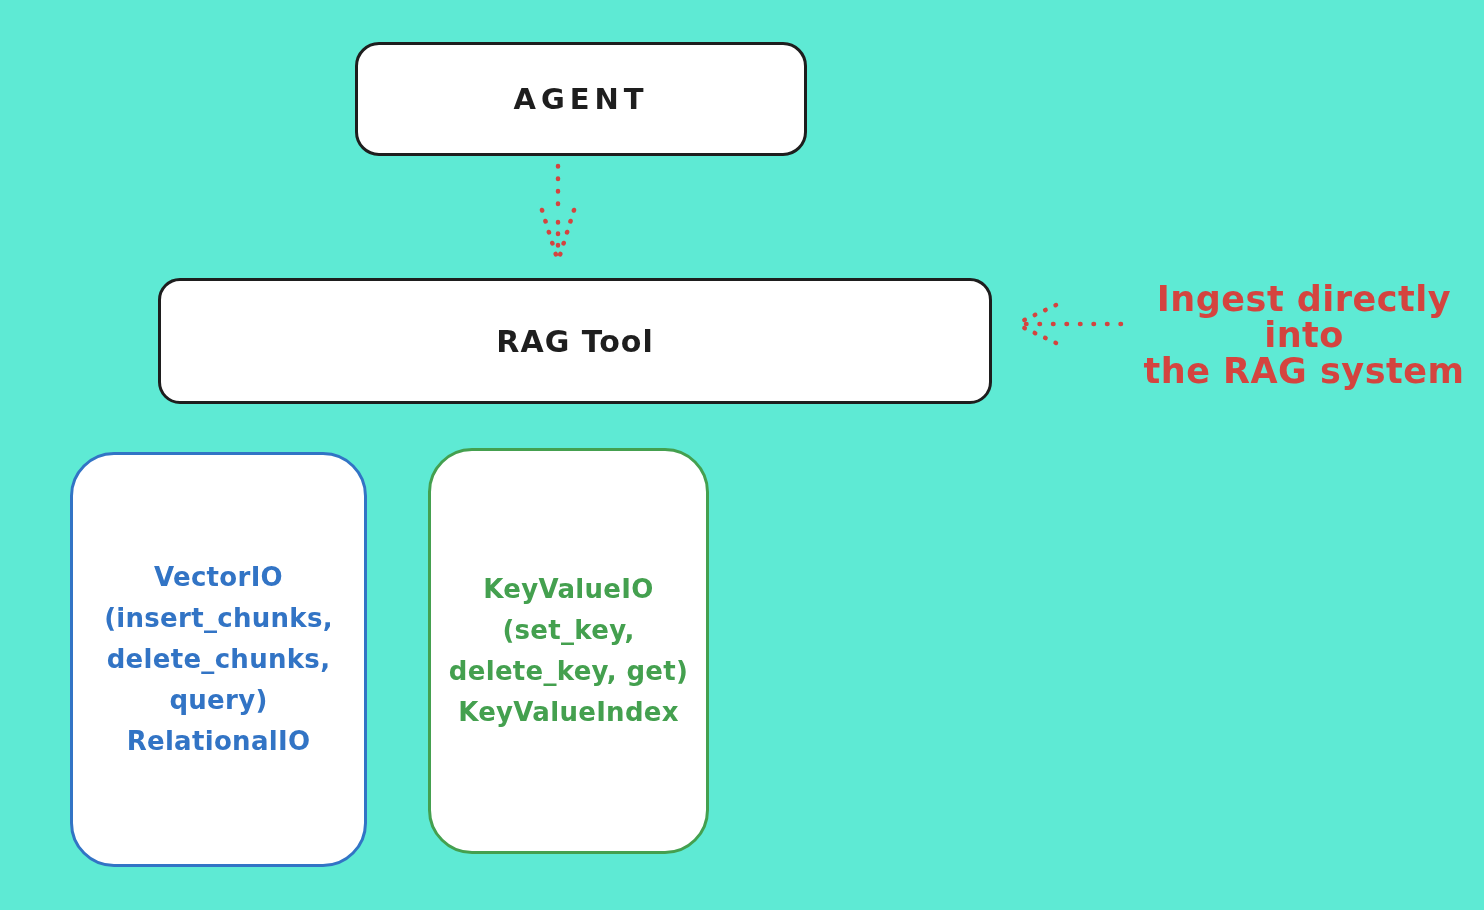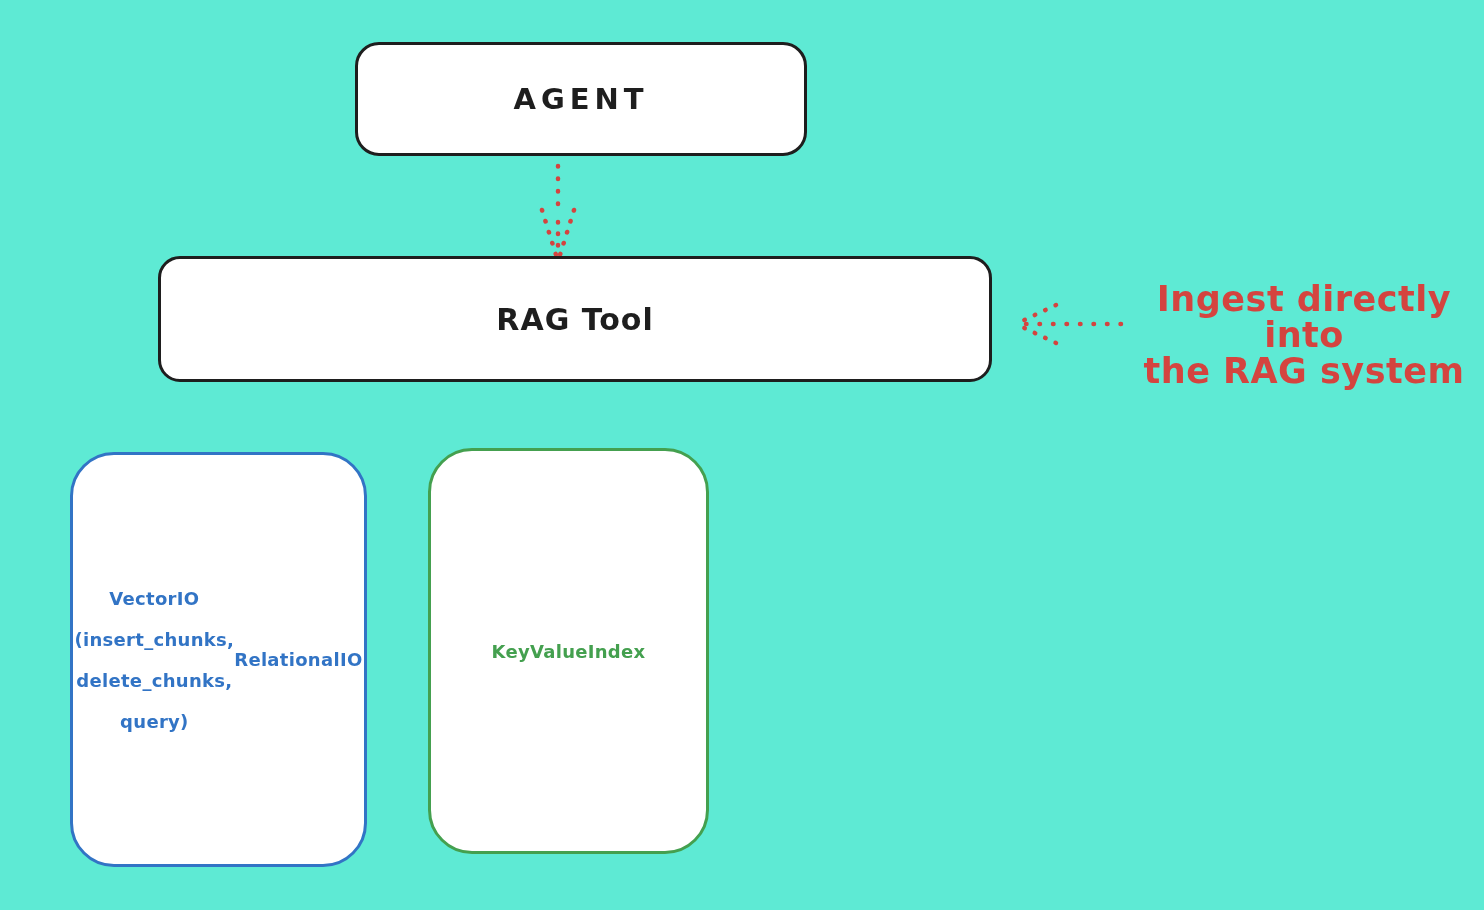--- a/index.html
+++ b/index.html
@@ -32,21 +32,21 @@
     width: 452px;
     height: 114px;
   }
   .node-agent .node-label {
     font-size: 29px;
     font-weight: 700;
     letter-spacing: 5px;
   }
   .node-rag {
     left: 158px;
-    top: 256px;
+    top: 278px;
     width: 834px;
     height: 126px;
     border-radius: 22px;
   }
   .node-rag .node-label {
     font-size: 30px;
     font-weight: 600;
     letter-spacing: 1px;
   }
   .arrow-svg {
@@ -73,24 +73,25 @@
     white-space: pre-line;
     letter-spacing: 0.5px;
   }
   .backend {
     position: absolute;
     border: 3.5px solid;
     border-radius: 44px;
     background: #ffffff;
     box-sizing: border-box;
     display: flex;
+    flex-direction: column;
     align-items: center;
     justify-content: center;
     text-align: center;
-    font-size: 18px;
+    font-size: 26px;
     font-weight: 600;
     line-height: 41px;
     letter-spacing: 0.3px;
   }
   .backend .methods-block {
     white-space: pre-line;
   }
   .backend .store-label {
   }
   .backend-vector {
@@ -155,17 +156,20 @@
 
   <div class="backend backend-vector">
     <div class="methods-block">VectorIO
 (insert_chunks,
 delete_chunks,
 query)</div>
     <div class="store-label">RelationalIO</div>
   </div>
 
   <div class="backend backend-keyvalue">
+    <div class="methods-block">KeyValueIO
+(set_key,
+delete_key, get)</div>
     <div class="store-label">KeyValueIndex</div>
   </div>
 
 
 </div>
 
 </body></html>

